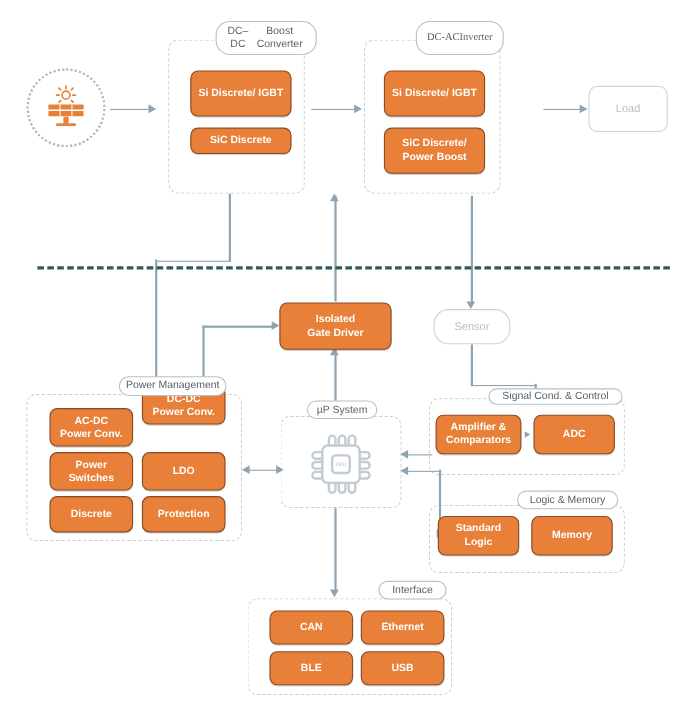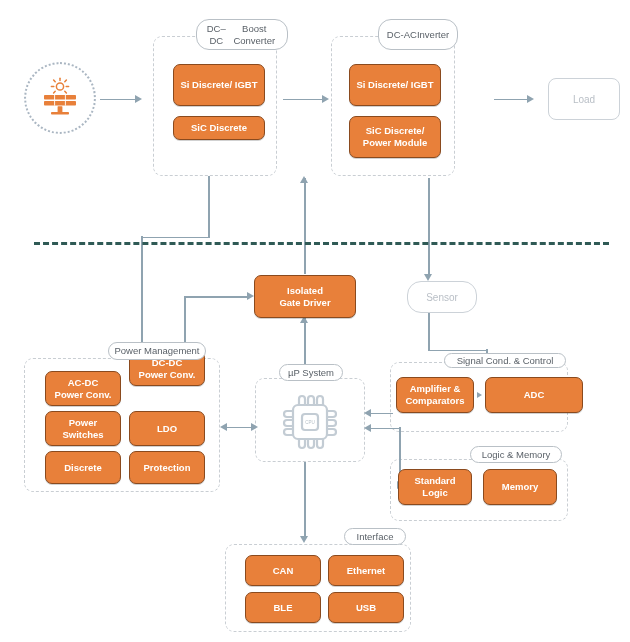--- a/index.html
+++ b/index.html
@@ -69,21 +69,20 @@
     border:1.4px solid #ccd2d8;
     border-radius:8px;
     color:#b9bfc6;
     font-size:10px;
     text-align:center;
     display:flex;
     align-items:center;
     justify-content:center;
     box-sizing:border-box;
     z-index:4;
-    margin-left:13px;
   }
   
   .ln{ position:absolute; background:#8fa3b0; z-index:2; }
   .lnv{ width:1.8px; }
   .lnh{ height:1.8px; }
   .arrow{ position:absolute; width:0; height:0; z-index:3; }
   .ar-r{ border-top:4.5px solid transparent; border-bottom:4.5px solid transparent; border-left:7px solid #8fa3b0; }
   .ar-l{ border-top:4.5px solid transparent; border-bottom:4.5px solid transparent; border-right:7px solid #8fa3b0; }
   .ar-u{ border-left:4.5px solid transparent; border-right:4.5px solid transparent; border-bottom:7px solid #8fa3b0; }
   .ar-d{ border-left:4.5px solid transparent; border-right:4.5px solid transparent; border-top:7px solid #8fa3b0; }
@@ -152,30 +151,30 @@
       <br>
     <span>Boost Converter</span>
   </div>
   <div class="oblock" style="left:173px;top:64px;width:92px;height:42px;">Si Discrete/ IGBT</div>
   <div class="oblock" style="left:173px;top:116px;width:92px;height:24px;">SiC Discrete</div>
 
   <div class="ln lnh" style="left:283px;top:98.5px;width:40px;"></div>
   <div class="arrow ar-r" style="left:322px;top:94.5px;"></div>
 
   <div class="group" style="left:331px;top:36px;width:124px;height:140px;"></div>
-  <div class="pill two-line" style="left:378px;top:19px;width:80px;height:31px;">
+  <div class="pill two-line" style="left:378px;top:19px;width:80px;height:31px;font-family:Liberation Serif, serif;">
     <span>DC-AC</span>
       <br>
     <span>Inverter</span>
   </div>
   <div class="oblock" style="left:349px;top:64px;width:92px;height:42px;">Si Discrete/ IGBT</div>
   <div class="oblock" style="left:349px;top:116px;width:92px;height:42px;">
     <span>
       <span>SiC Discrete/</span><br>
-      <span>Power Module</span>
+      <span>Power Boost</span>
     </span>
   </div>
 
   <div class="ln lnh" style="left:494px;top:98.5px;width:34px;"></div>
   <div class="arrow ar-r" style="left:527px;top:94.5px;"></div>
 
   <div class="lbox" style="left:535px;top:78px;width:72px;height:42px;">Load</div>
 
   <div id="divider" style="left:34px;top:242px;width:575px;"></div>
 
@@ -280,21 +279,21 @@
   <div class="group" style="left:390px;top:362px;width:178px;height:70px;"></div>
   <div class="pill" style="left:444px;top:353px;width:122px;height:15px;">Signal Cond. &amp; Control</div>
 
   <div class="oblock" style="left:396px;top:377px;width:78px;height:36px;">
     <span>
       <span>Amplifier &amp;</span><br>
       <span>Comparators</span>
     </span>
   </div>
   <div class="arrow ar-sm-r" style="left:477px;top:391.5px;"></div>
-  <div class="oblock" style="left:485px;top:377px;width:98px;height:36px;">ADC</div>
+  <div class="oblock" style="left:485px;top:377px;width:74px;height:36px;">ADC</div>
 
   <div class="group" style="left:390px;top:459px;width:178px;height:62px;"></div>
   <div class="pill" style="left:470px;top:446px;width:92px;height:17px;">Logic &amp; Memory</div>
 
   <div class="oblock" style="left:398px;top:469px;width:74px;height:36px;">
     <span>
       <span>Standard</span><br>
       <span>Logic</span>
     </span>
   </div>

